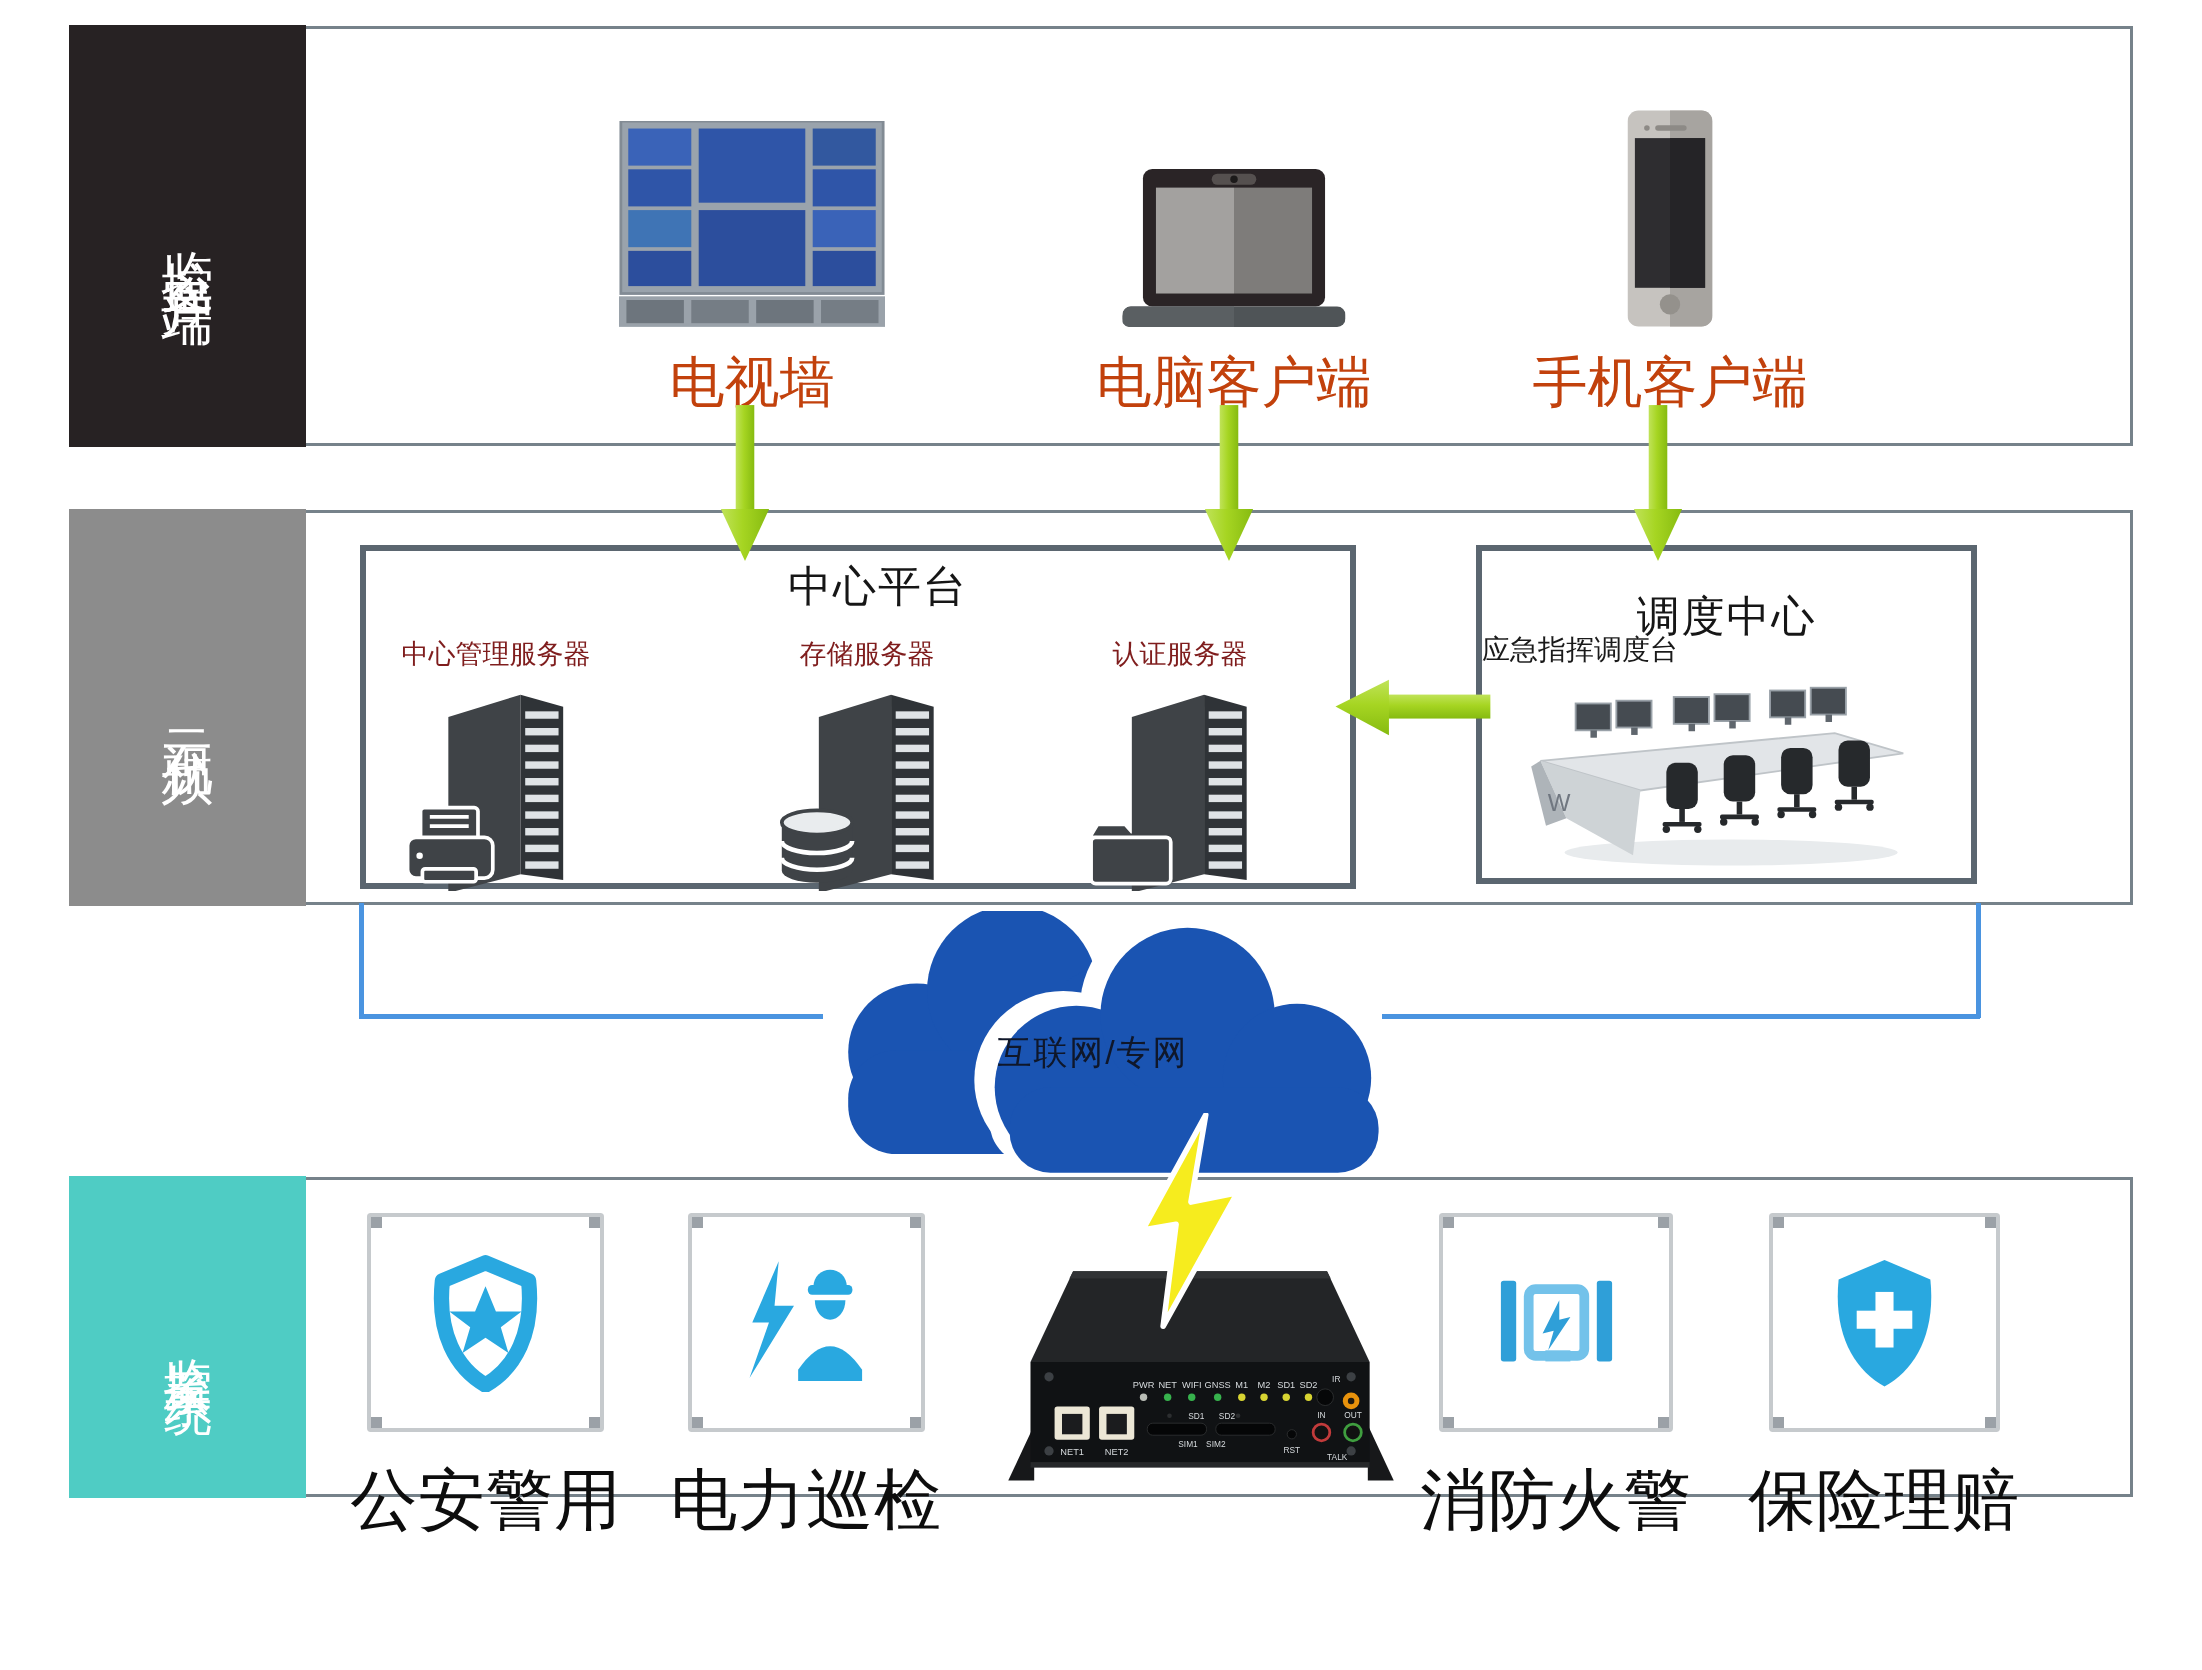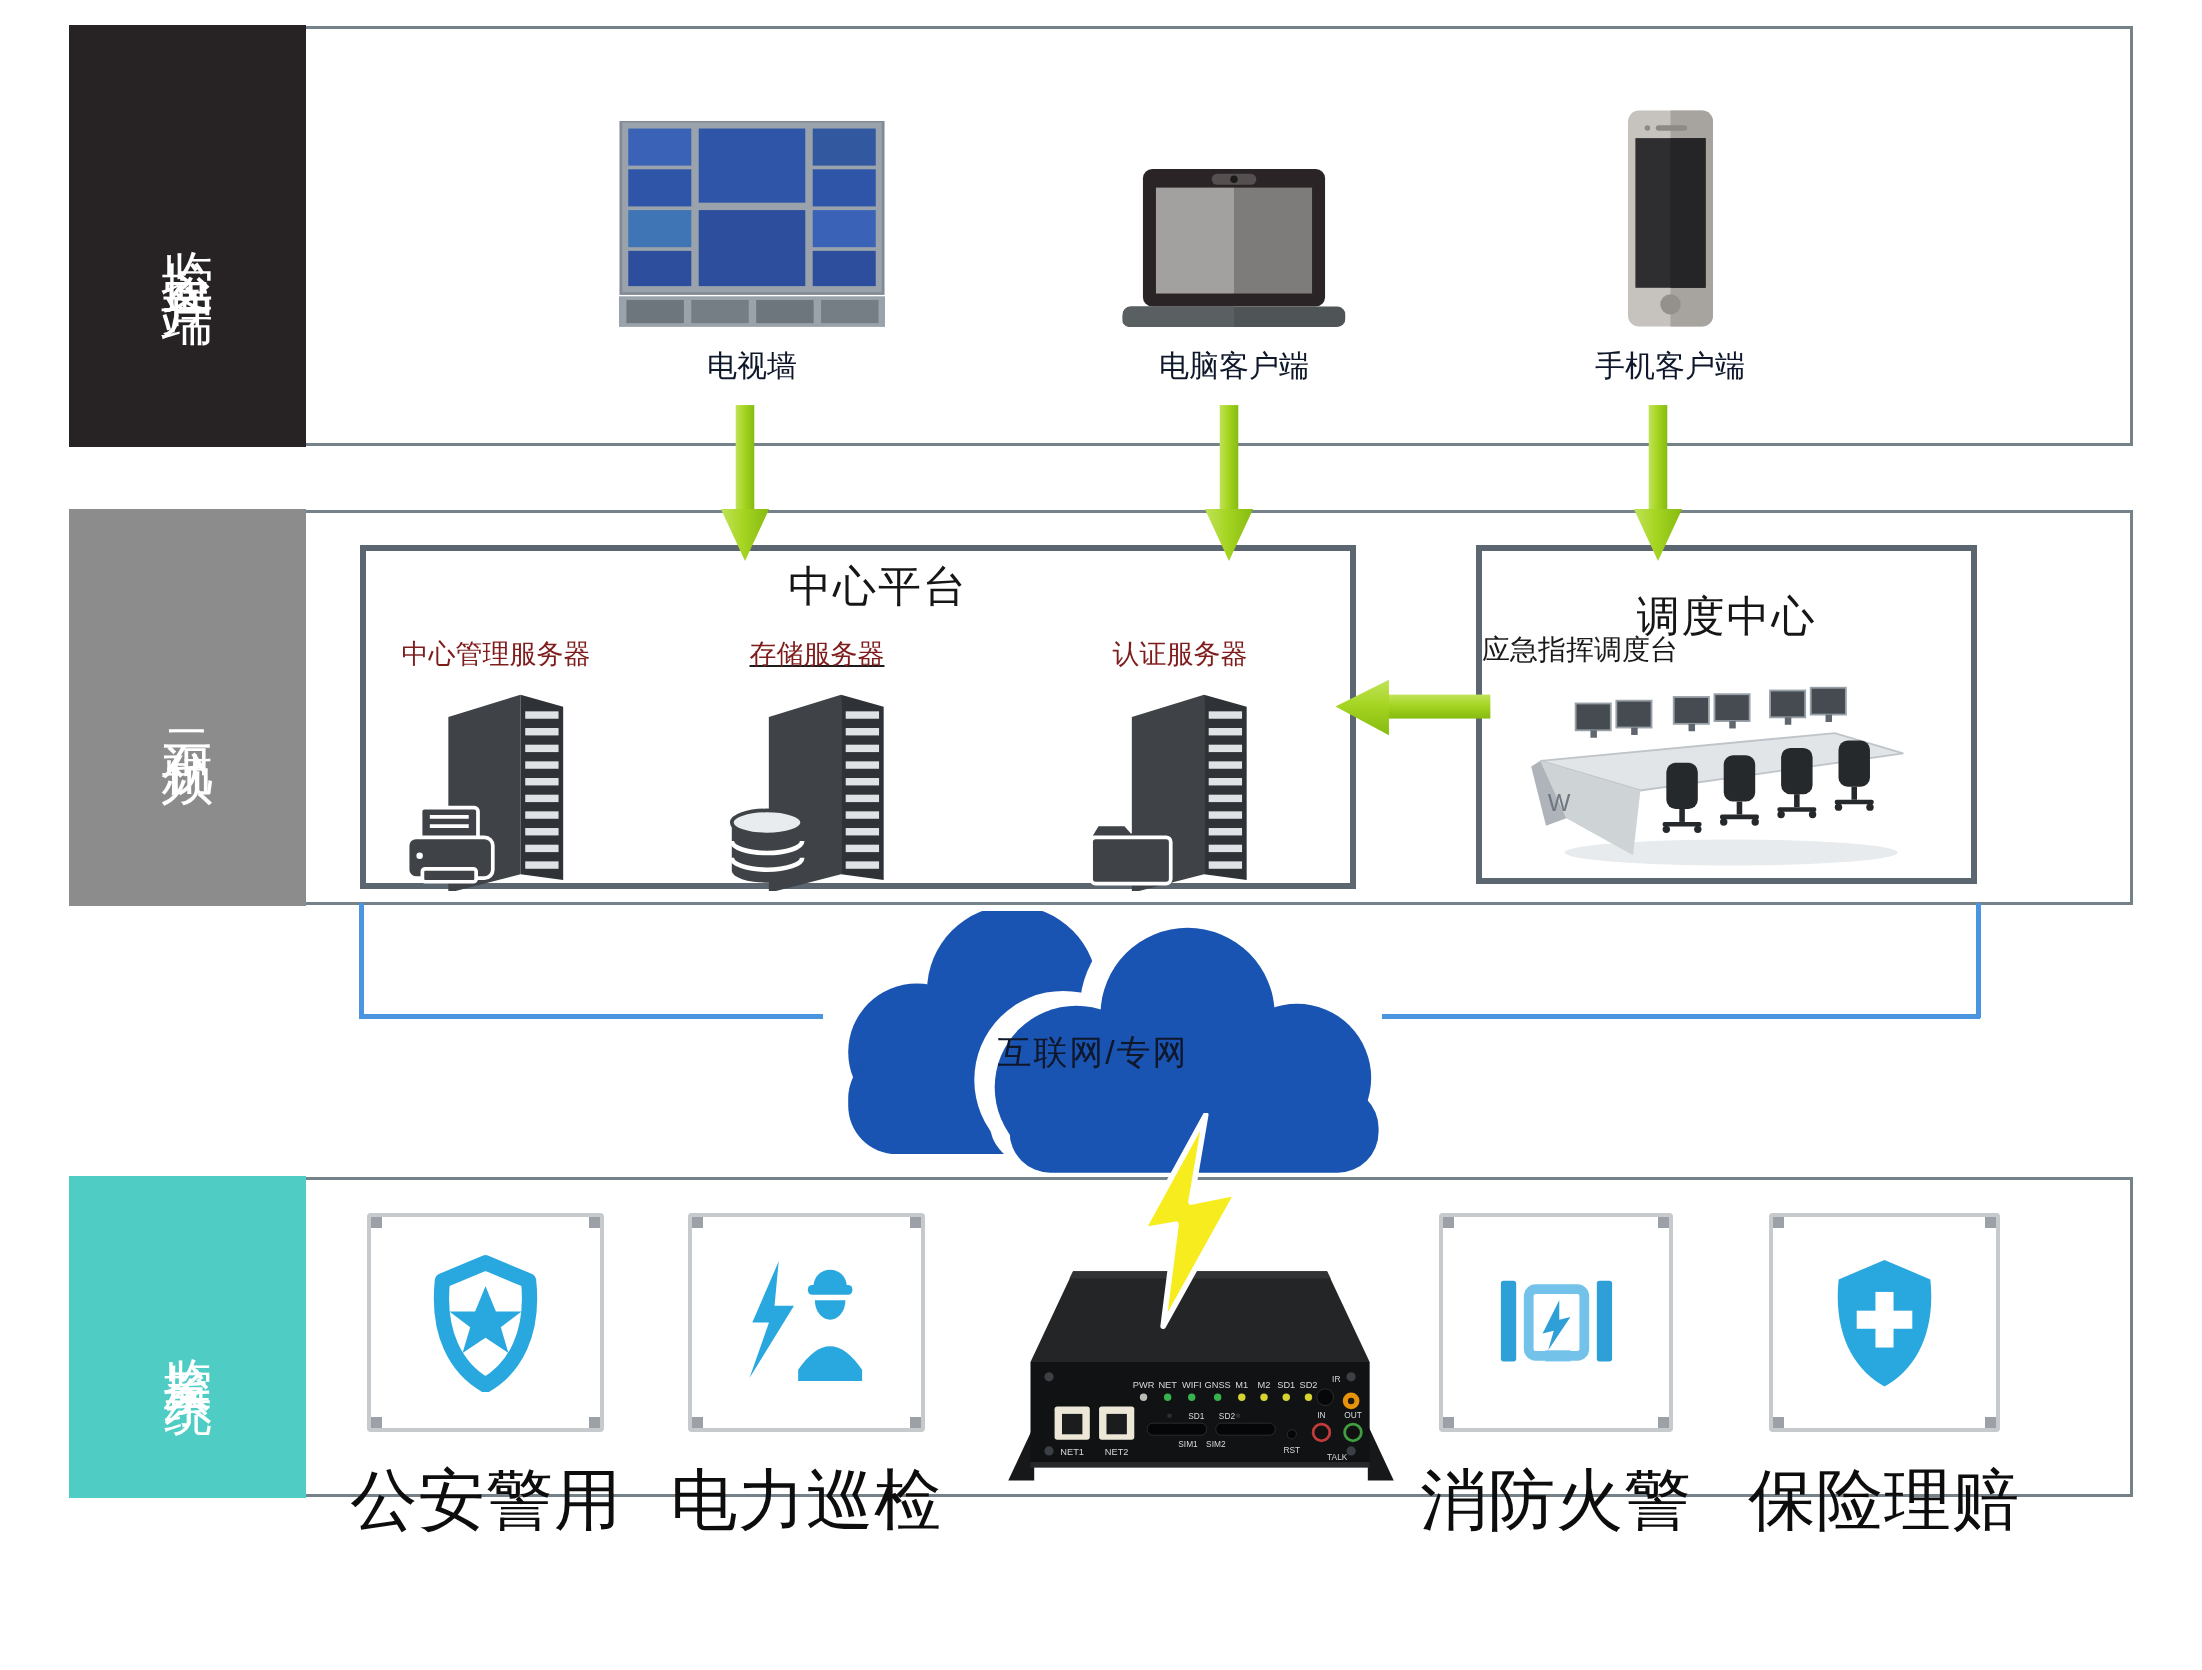--- a/index.html
+++ b/index.html
@@ -3,21 +3,21 @@
 <meta charset="utf-8">
 <style>
   html,body{margin:0;padding:0;background:#ffffff;}
   .canvas{position:relative;width:2202px;height:1671px;background:#fff;overflow:hidden;
           font-family:"Liberation Sans","DejaVu Sans",sans-serif;color:#1c1c1c;}
   .band{position:absolute;left:70px;width:2063px;background:#fff;border:3.7px solid #76828a;box-sizing:border-box;}
   .side-label{position:absolute;left:-3.7px;top:-3.7px;bottom:-3.7px;width:237px;display:flex;align-items:center;justify-content:center;}
   .vtext{writing-mode:vertical-rl;text-orientation:upright;color:#fff;font-size:52px;letter-spacing:11px;line-height:1;}
   .client{position:absolute;display:flex;flex-direction:column;align-items:center;top:85px;transform:translateX(-50%);}
   .client .iconwrap{height:213px;display:flex;align-items:flex-end;}
-  .client .dev-label{margin-top:18.6px;font-size:30px;color:#0f172a;white-space:nowrap;}
+  .client .dev-label{margin-top:18.6px;font-size:55px;color:#c2410c;white-space:nowrap;}
   .inner-box{position:absolute;background:#fff;border:6.5px solid #5b6670;box-sizing:border-box;}
   .box-title{position:absolute;left:0;right:0;text-align:center;font-size:43px;color:#161616;letter-spacing:1.9px;}
   .box-subtitle{position:absolute;left:0;right:0;font-size:28px;color:#1a1a1a;}
   .server{position:absolute;transform:translateX(-50%);display:flex;flex-direction:column;align-items:center;}
   .server .srv-label{font-size:27px;color:#7f1d1d;white-space:nowrap;margin-bottom:5.6px;}
   .connector{position:absolute;background:#4a94e0;}
   .cloud-label{position:absolute;color:#0f172a;font-size:34px;white-space:nowrap;transform:translateX(-50%);letter-spacing:1.9px;}
   .iconbox{position:absolute;background-color:#fff;border:4.6px solid #c6cacd;border-radius:3.7px;box-sizing:border-box;
      background-image:linear-gradient(#9ba1a7,#9ba1a7),linear-gradient(#9ba1a7,#9ba1a7),linear-gradient(#9ba1a7,#9ba1a7),linear-gradient(#9ba1a7,#9ba1a7);
      background-size:11px 11px;background-repeat:no-repeat;
@@ -119,21 +119,21 @@
             <rect x="18" y="140" width="62" height="36" rx="4" fill="#3f4347" stroke="#fff" stroke-width="4"></rect>
             <line x1="28" y1="150" x2="70" y2="150" stroke="#fff" stroke-width="4"></line>
             <line x1="28" y1="160" x2="70" y2="160" stroke="#fff" stroke-width="4"></line>
             <rect x="4" y="172" width="92" height="44" rx="9" fill="#3f4347" stroke="#fff" stroke-width="4"></rect>
             <circle cx="17" cy="192" r="3.5" fill="#fff"></circle>
             <rect x="20" y="206" width="58" height="14" rx="3" fill="#3f4347" stroke="#fff" stroke-width="4"></rect>
           </g>
         </svg>
       </div>
 
-      <div class="server" style="left:451px;top:85px;text-decoration:underline;">
+      <div class="server" style="left:501px;top:85px;">
         <div class="srv-label">存储服务器</div>
         <svg width="186" height="213" viewBox="0 0 200 230">
           <polygon points="48,42 126,18 126,212 48,232" fill="#3f4347"></polygon>
           <polygon points="126,18 172,31 172,218 126,212" fill="#2f3337"></polygon>
           <g fill="#dfe3e6">
             <rect x="131" y="36" width="36" height="8"></rect>
               <rect x="131" y="54" width="36" height="8"></rect>
             <rect x="131" y="72" width="36" height="8"></rect>
               <rect x="131" y="90" width="36" height="8"></rect>
             <rect x="131" y="108" width="36" height="8"></rect>

